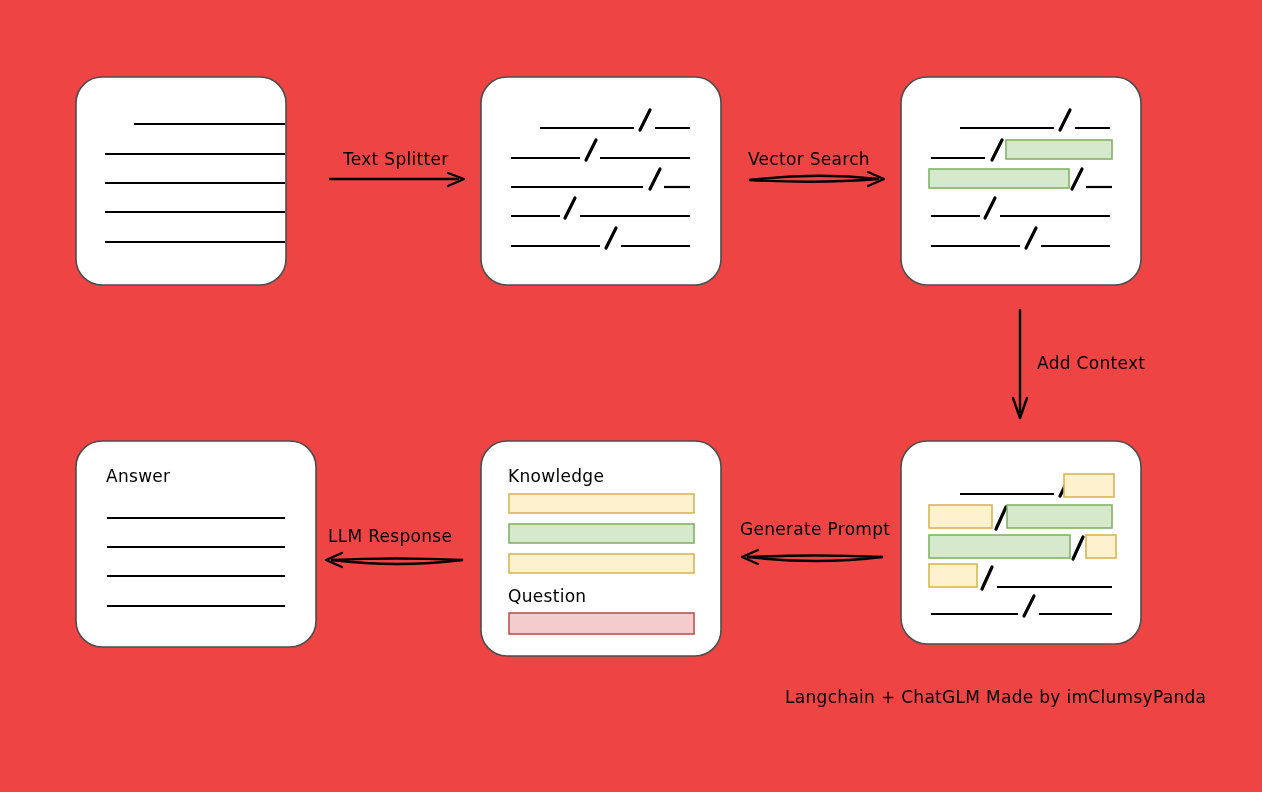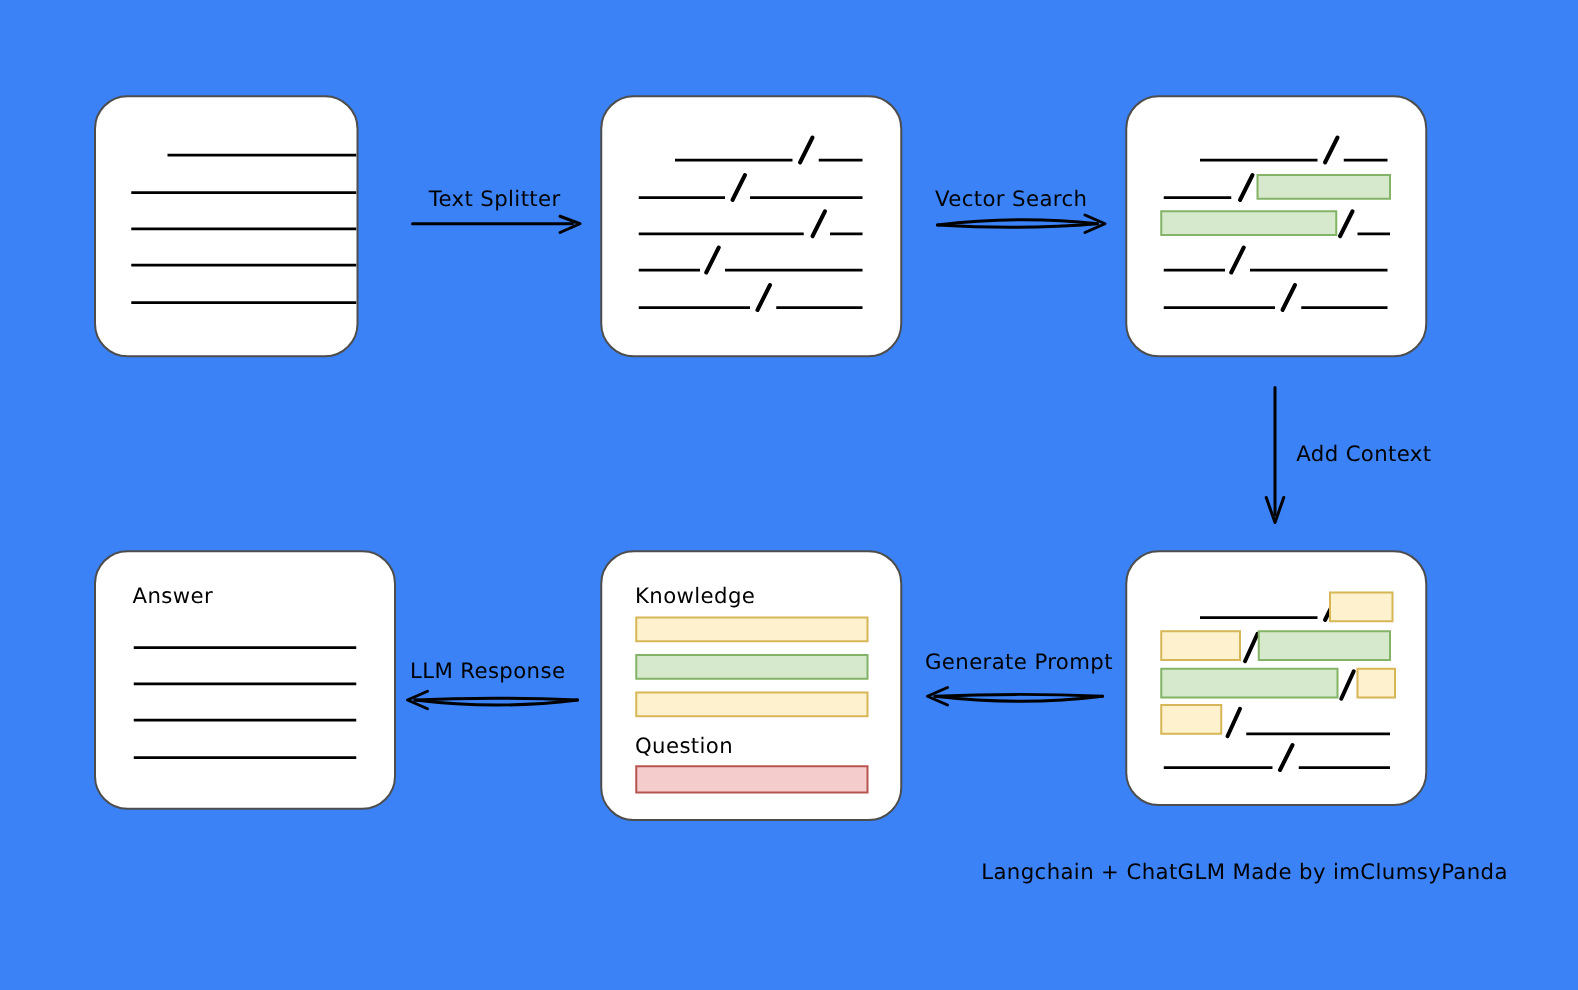--- a/index.html
+++ b/index.html
@@ -8,21 +8,21 @@
     padding: 0;
     background: #ffffff;
   }
   body {
     font-family: "DejaVu Sans", sans-serif;
   }
   #canvas {
     position: relative;
     width: 1262px;
     height: 792px;
-    background: #3b82f6;
+    background: #ef4444;
     overflow: hidden;
   }
   #diagram-svg {
     position: absolute;
     top: 0;
     left: 0;
     width: 1262px;
     height: 792px;
     display: block;
   }

